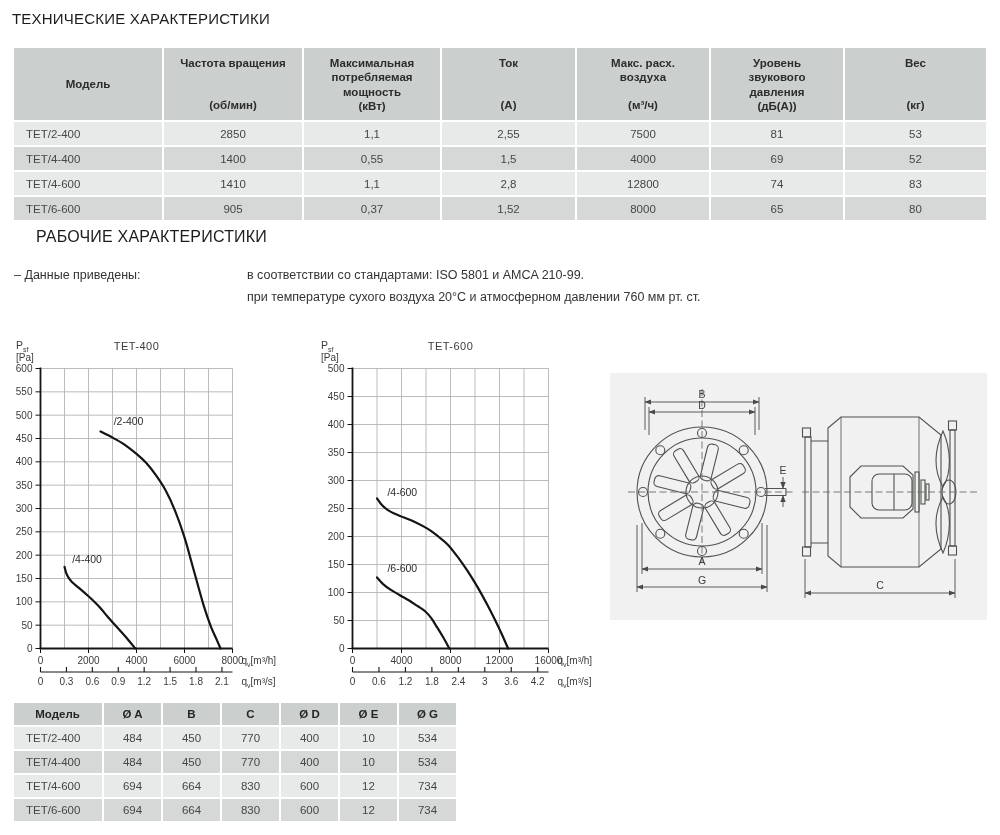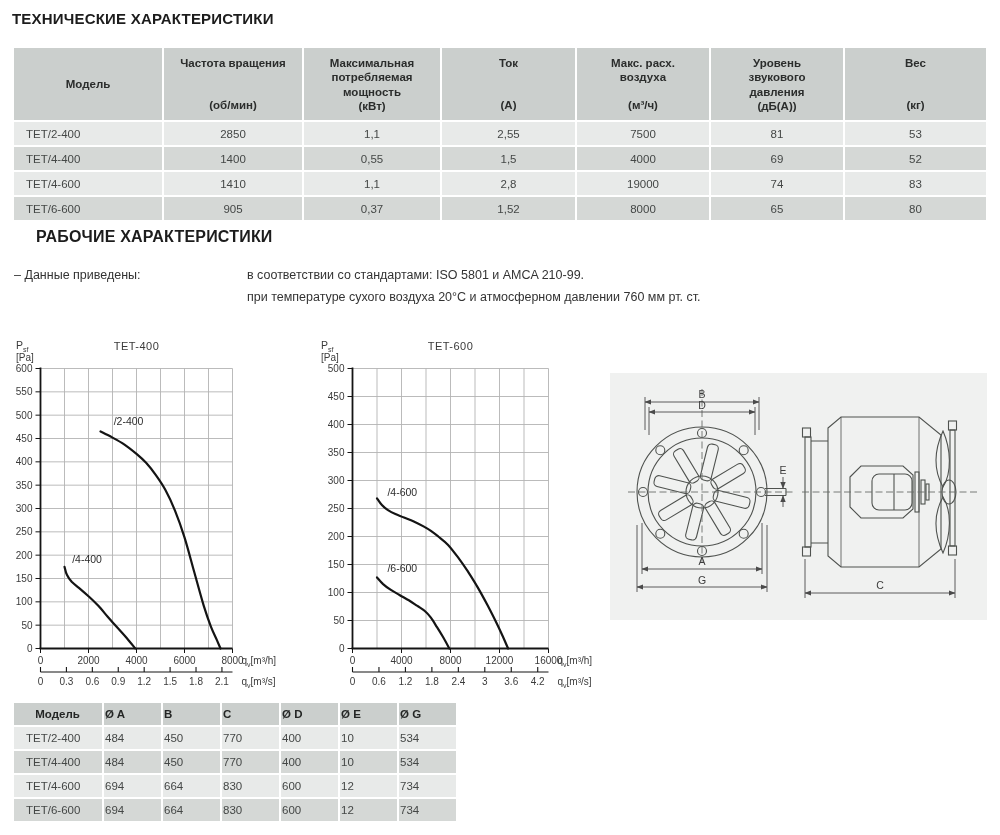--- a/index.html
+++ b/index.html
@@ -1,32 +1,32 @@
 <!DOCTYPE html>
 <html><head>
 <meta charset="utf-8">
 <style>
   html,body{margin:0;padding:0;}
   body{
     width:1000px;height:835px;position:relative;background:#ffffff;
     font-family:"Liberation Sans","DejaVu Sans",sans-serif;color:#2e2e2e;overflow:hidden;
   }
   .abs{position:absolute;}
-  .sec-title{font-size:15px;font-weight:700;color:#1c1c1c;letter-spacing:.2px;}
+  .sec-title{font-size:15px;font-weight:400;color:#1c1c1c;letter-spacing:.2px;}
   
   table.spec{border-collapse:separate;border-spacing:2px;table-layout:fixed;background:#fff;}
   table.spec td{font-size:11.5px;color:#444746;text-align:center;vertical-align:middle;overflow:hidden;}
   table.spec td.hd{background:#cbcfcd;color:#2b2d2c;font-weight:600;}
   table.spec .hcell{height:70px;display:flex;flex-direction:column;justify-content:space-between;align-items:center;padding:7px 12px;box-sizing:border-box;line-height:1.25;}
   table.spec .hcell.center{justify-content:center;}
   table.spec tr.r-light td{background:#e8eae9;height:21px;}
   table.spec tr.r-dark td{background:#d5d8d6;height:21px;}
   table.spec td.model{text-align:left;padding-left:12px;}
   table.dims{border-collapse:separate;border-spacing:2px;table-layout:fixed;background:#fff;}
-  table.dims td{font-size:11.5px;color:#444746;text-align:left;vertical-align:middle;height:20px;}
+  table.dims td{font-size:11.5px;color:#444746;text-align:center;vertical-align:middle;height:20px;}
   table.dims td.hd{background:#cbcfcd;color:#242625;font-weight:700;}
   table.dims tr.r-light td{background:#e8eae9;}
   table.dims tr.r-dark td{background:#d5d8d6;}
   table.dims td.model{text-align:left;padding-left:12px;}
   
   .notes{font-size:12.5px;color:#333;line-height:22px;}
   .notes sub{font-size:9px;}
   .note-grid{display:grid;grid-template-columns:233px auto;margin-top:12px;}
   
   svg text{font-family:"Liberation Sans","DejaVu Sans",sans-serif;}
@@ -108,21 +108,21 @@
         <td>1,5</td>
         <td>4000</td>
         <td>69</td>
         <td>52</td>
   </tr>
   <tr class="r-light">
     <td class="model">TET/4-600</td>
         <td>1410</td>
         <td>1,1</td>
         <td>2,8</td>
-        <td>19000</td>
+        <td>12800</td>
         <td>74</td>
         <td>83</td>
   </tr>
   <tr class="r-dark">
     <td class="model">TET/6-600</td>
         <td>905</td>
         <td>0,37</td>
         <td>1,52</td>
         <td>8000</td>
         <td>65</td>

